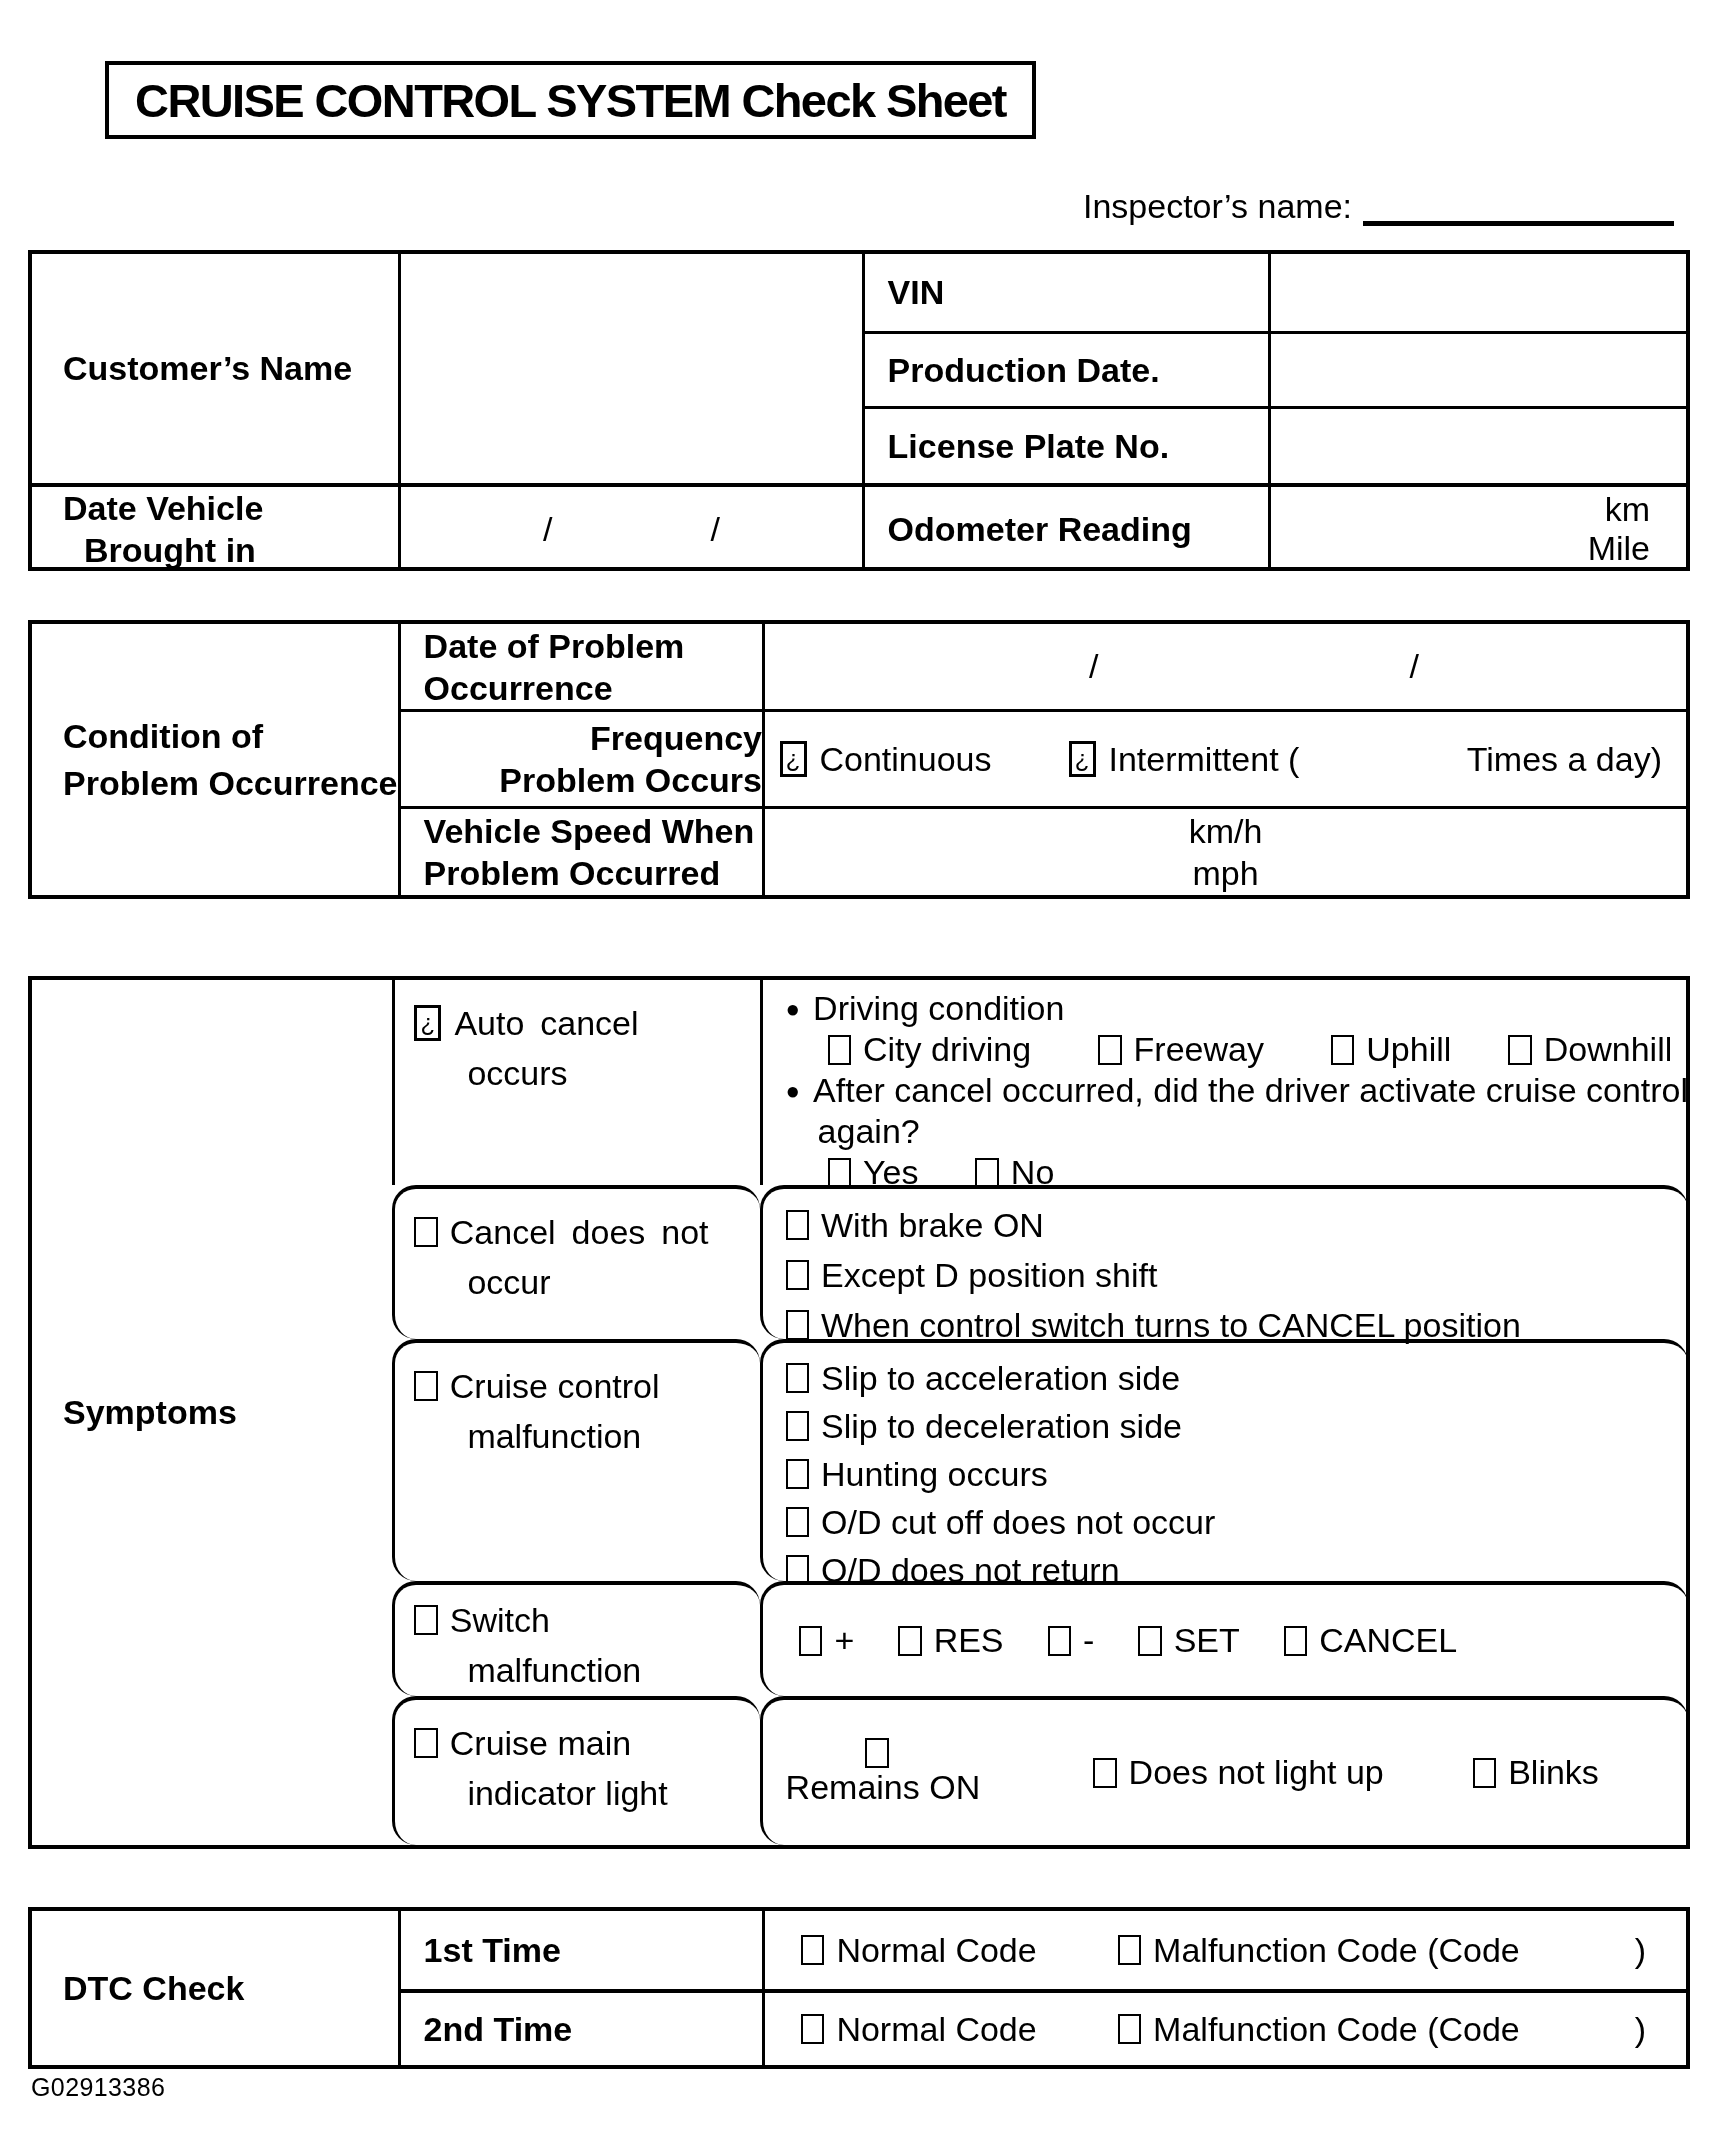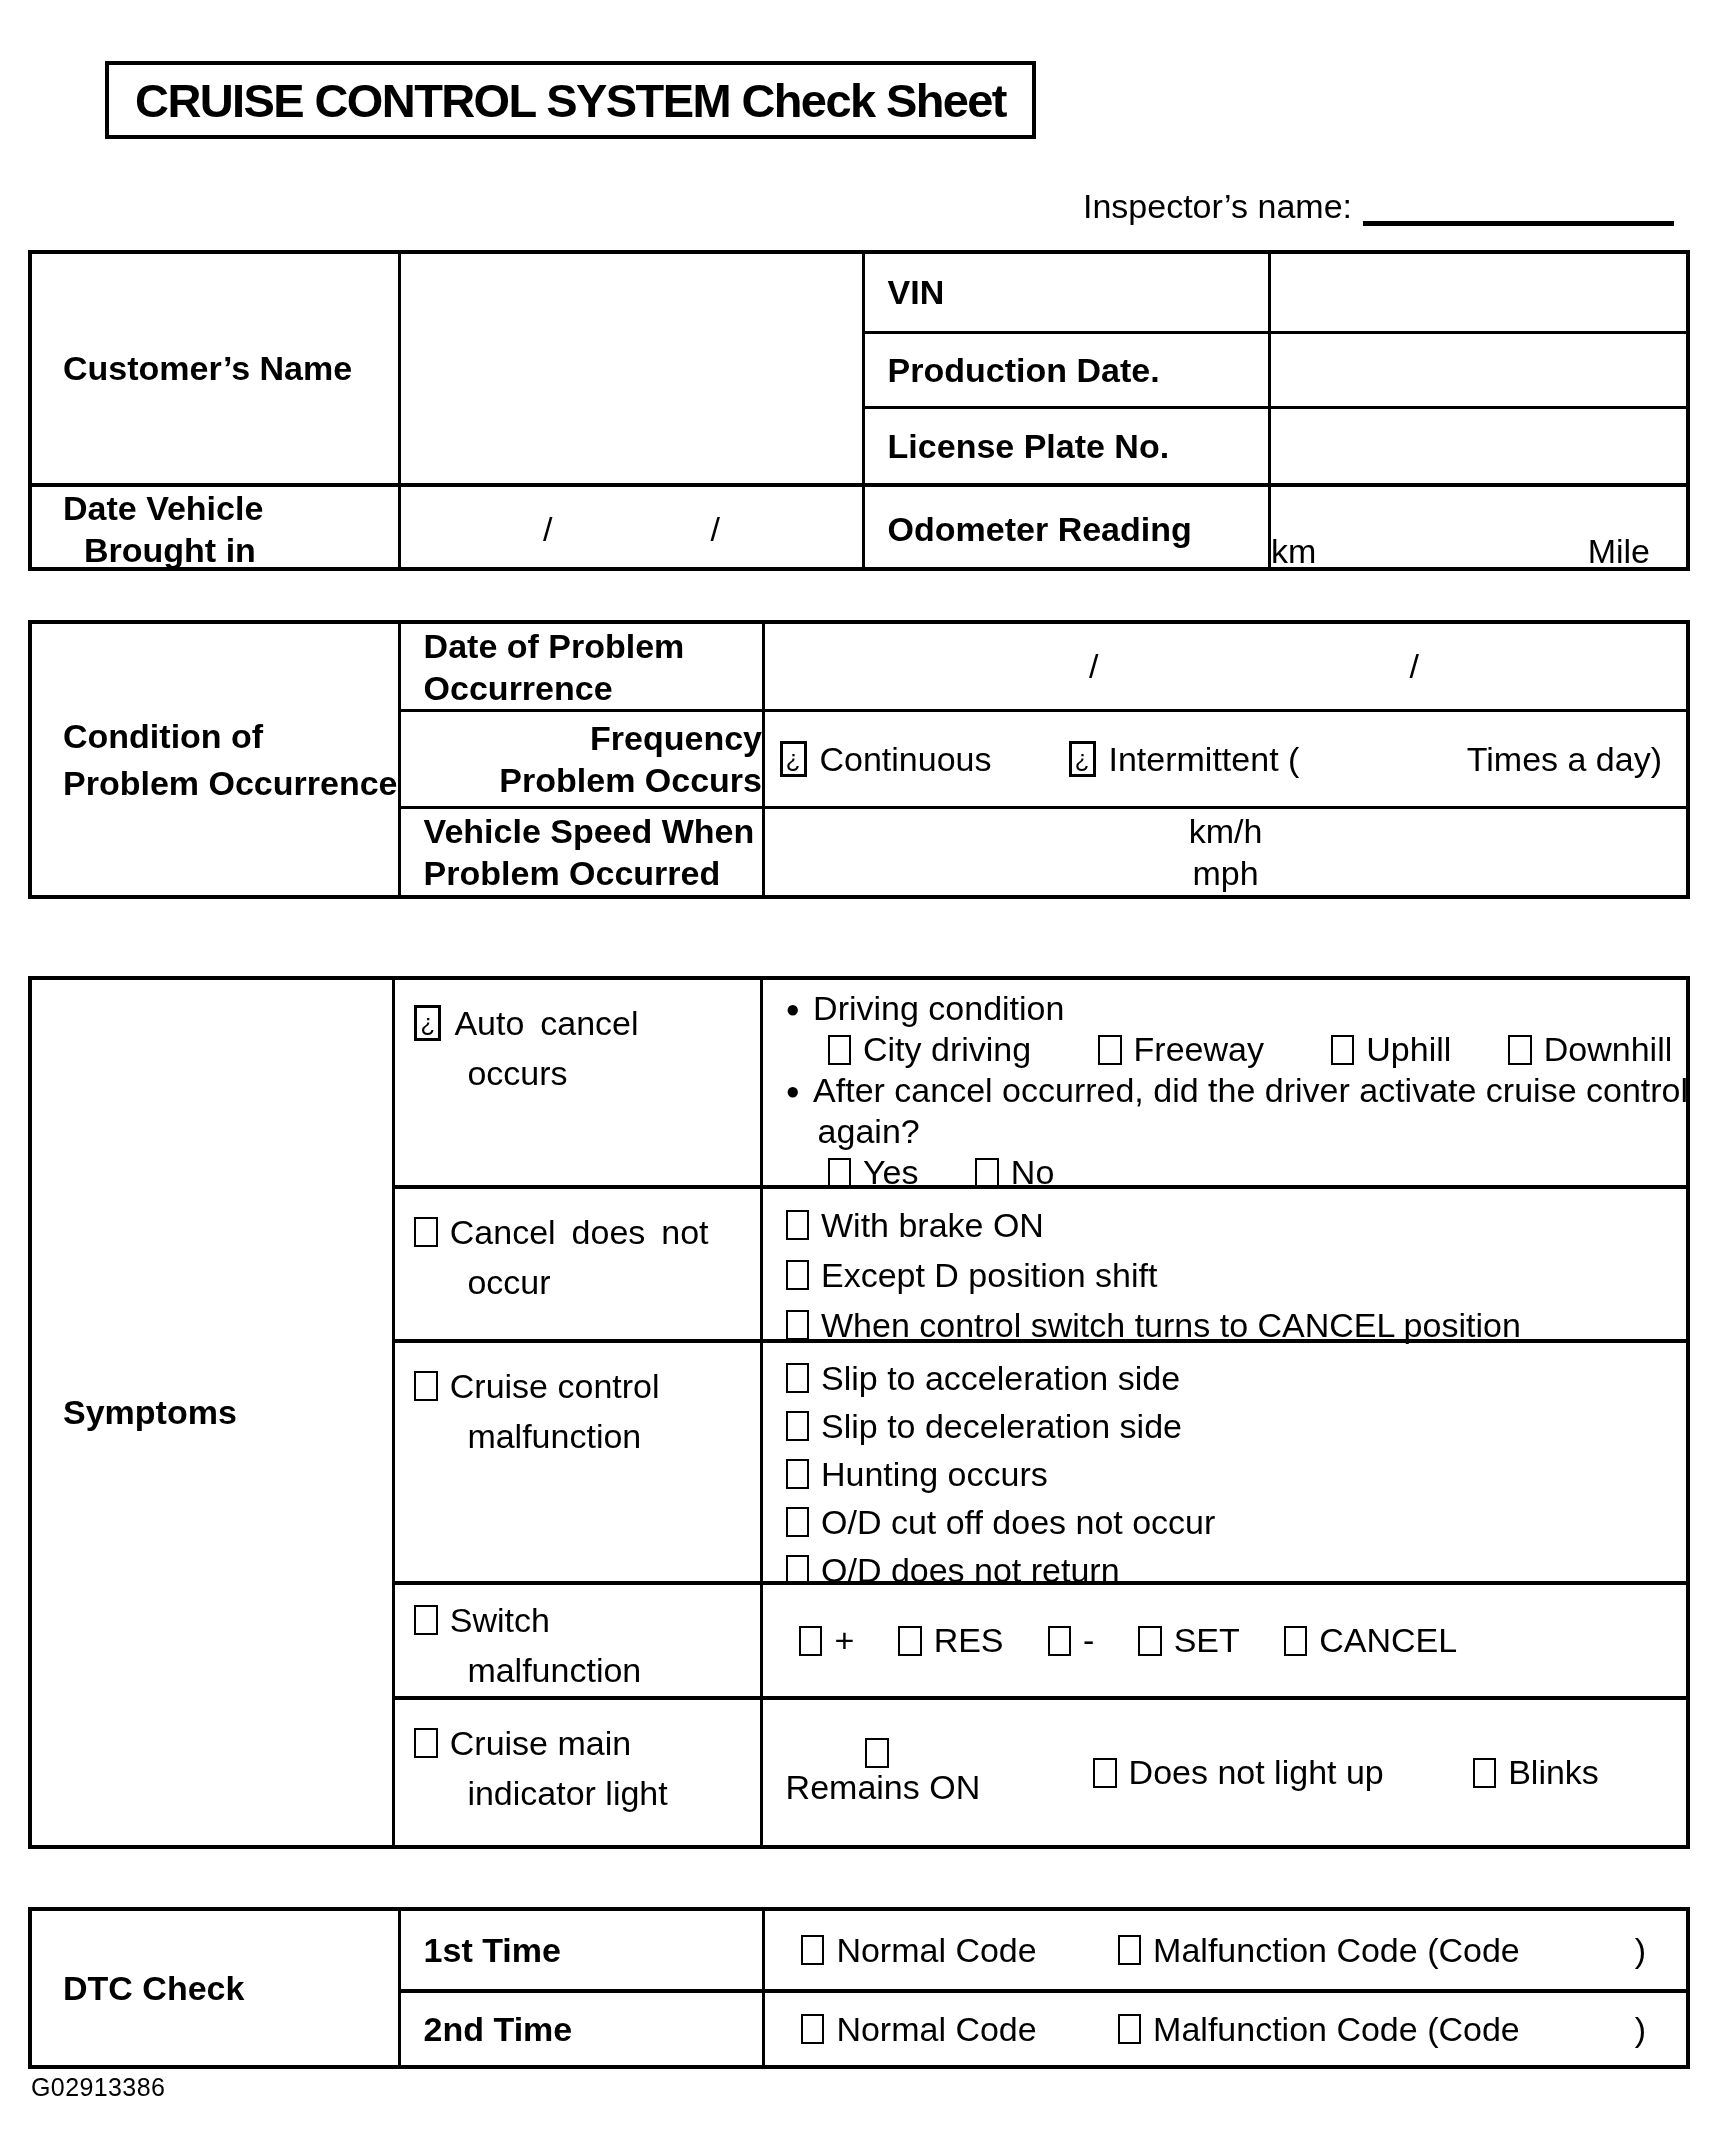--- a/index.html
+++ b/index.html
@@ -14,21 +14,21 @@
   
   .inspector{position:absolute;left:1083px;top:179px;display:flex;align-items:flex-end;}
   .ins-line{width:311px;height:42px;border-bottom:5.7px solid #000;margin-left:11.3px;}
 
   
   .tbl{position:absolute;display:grid;border:4.8px solid #000;box-sizing:border-box;background:#fff;}
   .cell{box-sizing:border-box;display:flex;}
   .bl{border-left:3.2px solid #000;}
   .bt{border-top:3.2px solid #000;}
   .bt6{border-top:4.8px solid #000;}
-  .bt5{border-top:4px solid #000;}
+  .bt5{border-top:4px solid #000;border-radius:24px;}
   .lbl{font-weight:700;}
   .v-c{align-items:center;}
   .pad{padding-left:31px;}
   .pad-s{padding-left:22.6px;}
   .two-line{display:flex;flex-direction:column;justify-content:center;line-height:42px;}
 
   
   #t1{left:28px;top:250px;width:1662px;height:321px;
       grid-template-columns:366px 464px 406px 1fr;
       grid-template-rows:77px 75px 77px 1fr;}
@@ -69,21 +69,21 @@
   .sym-right .line{display:flex;align-items:center;white-space:nowrap;}
   .bullet{font-size:24px;margin-right:13px;flex:none;}
   .ind{margin-left:32px;}
 
   .mr55{margin-right:44px;}  .mr70{margin-right:57px;padding-left:10px;}
   .mr95{margin-right:77px;}  .mr100{margin-right:81px;}
   .mr110{margin-right:89px;}.mr140{margin-right:113px;flex-direction:column;}
 
   
   .slashes{align-items:center;justify-content:center;}
-  .units-col{flex-direction:row;align-items:flex-end;justify-content:space-between;padding-right:36px;}
+  .units-col{flex-direction:column;align-items:flex-end;justify-content:center;padding-right:36px;}
   .speed-col{flex-direction:column;align-items:center;justify-content:center;line-height:42px;}
   .freq-right{align-items:center;padding:0 24px 0 14.5px;}
   .spacer{flex:1;}
   .dtc-right{align-items:center;padding:0 40px 0 36px;}
 
   .footer-code{position:absolute;left:31px;top:2073px;font-size:25px;letter-spacing:0.4px;}
 </style>
 </head>
 <body>
 

